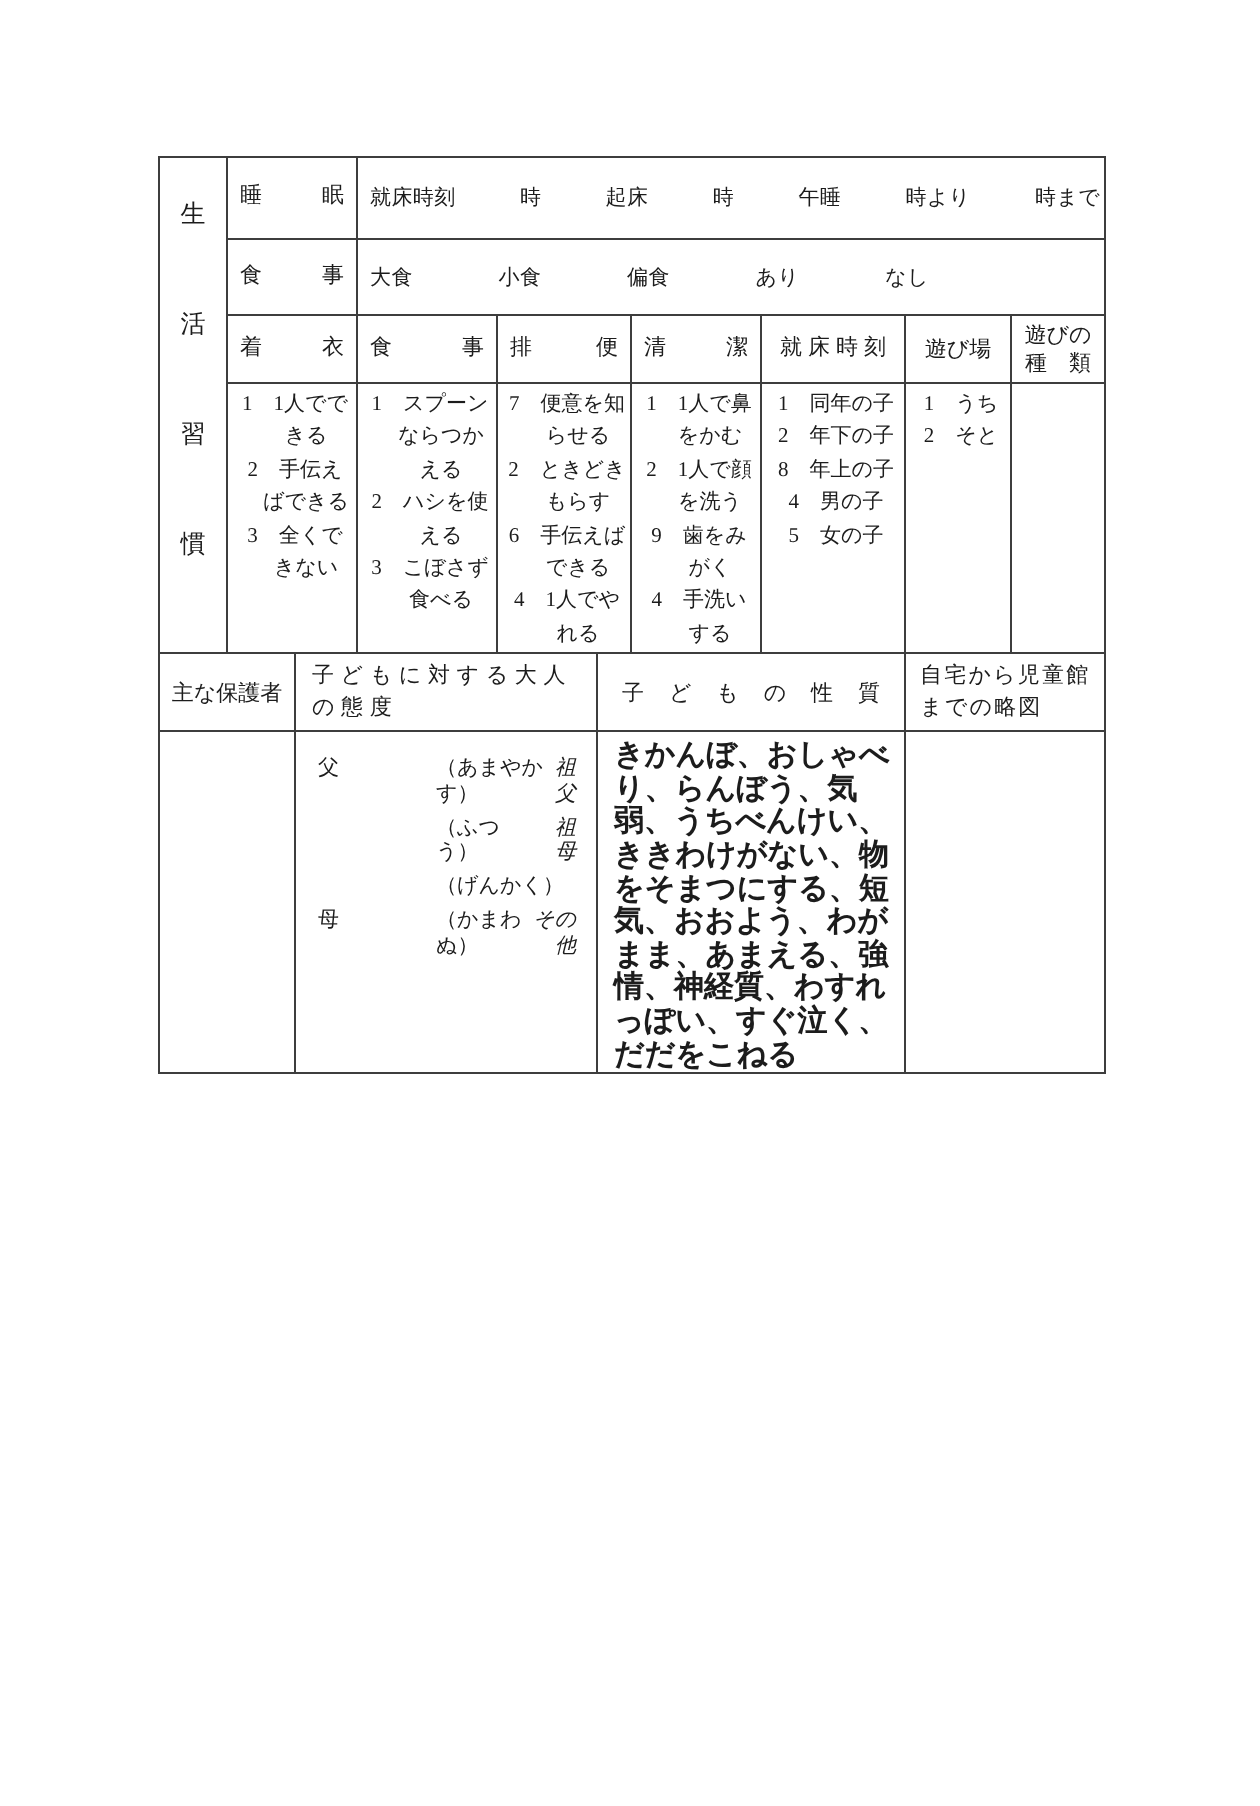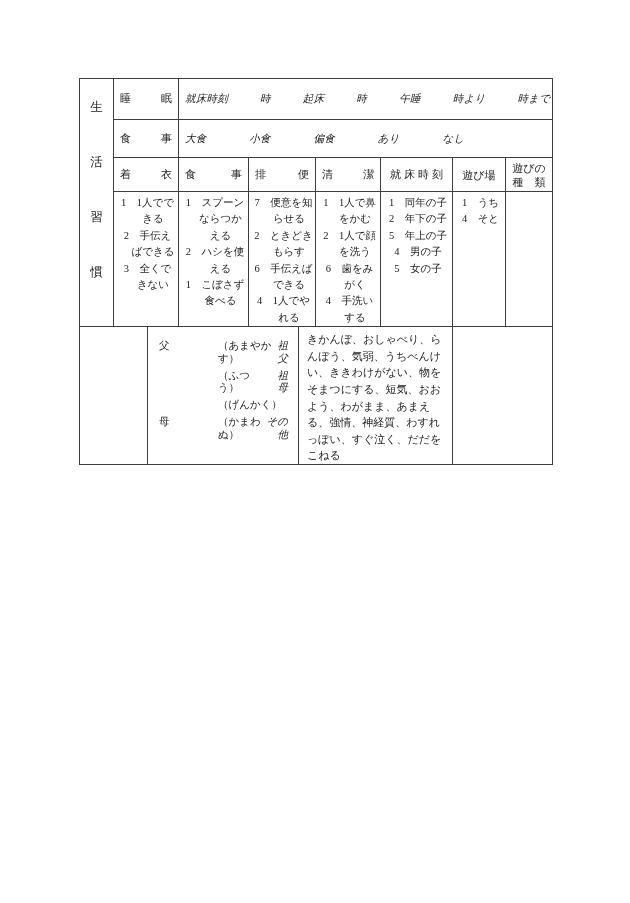--- a/index.html
+++ b/index.html
@@ -11,38 +11,38 @@
   .sheet{position:absolute;left:79px;top:78px;width:473px;}
   table{border-collapse:collapse;table-layout:fixed;width:473px;}
   td{border:1px solid #3d3d3d;overflow:hidden;vertical-align:middle;padding:0;}
   
   .side-cell{vertical-align:top;}
   .side-col{
     display:flex;flex-direction:column;justify-content:space-between;align-items:center;
     height:178px;padding:22px 0 44px;font-size:12.5px;line-height:1;
   }
   .lbl{font-size:11px;text-align:justify;text-align-last:justify;padding:0 6px;line-height:1.2;font-family:Liberation Serif, serif;}
-  .row-line{font-size:10.5px;padding:0 0 0 6px;letter-spacing:0.02em;white-space:nowrap;font-style:italic;}
+  .row-line{font-size:10.5px;padding:0 0 0 6px;letter-spacing:0.02em;white-space:nowrap;}
   .hdr2{font-size:11px;white-space:pre-line;text-align:center;line-height:14px;padding:0 2px;}
   .content-cell{vertical-align:top;padding:3px 2px 0 5px;font-size:10.5px;line-height:16.4px;text-align:center;}
   .hang{padding-left:11px;text-indent:-11px;}
   
   .g-main{font-size:11px;text-align:center;}
   .g-att-h{font-size:11px;white-space:pre-line;letter-spacing:0.30em;line-height:16px;padding:0 0 0 8px;}
   .g-nat-h{font-size:11px;text-align:justify;text-align-last:justify;padding:0 12px;}
   .g-map-h{font-size:11px;white-space:pre-line;letter-spacing:0.10em;line-height:16px;padding:0 0 0 7px;}
   .att-cell{vertical-align:top;}
   .att-col{display:flex;flex-direction:column;justify-content:space-between;
     height:101px;padding:13px 10px 17px 11px;font-size:10.5px;}
   .att-row{display:flex;line-height:1.2;}
   .att-left{width:23px;flex:0 0 23px;}
   .att-paren{flex:1 1 auto;margin-left:36px;}
   .att-right{margin-left:auto;text-align:right;font-style:italic;}
   .nature-cell{vertical-align:top;}
-  .nature{font-size:11px;line-height:16.6px;padding:4px 6px 0 8px;}
+  .nature{font-size:15px;line-height:16.6px;padding:4px 6px 0 8px;font-weight:bold;}
 </style>
 </head>
 <body>
 
 <div class="sheet">
 
   <table>
     <colgroup>
       <col style="width:34px">
         <col style="width:65px">
@@ -104,58 +104,74 @@
     </tr>
     <tr style="height:134px">
       <td class="content-cell">
         <div class="hang">1　1人でできる</div>
         <div class="hang">2　手伝えばできる</div>
         <div class="hang">3　全くできない</div>
       </td>
       <td class="content-cell">
         <div class="hang">1　スプーンならつかえる</div>
         <div class="hang">2　ハシを使える</div>
-        <div class="hang">1　こぼさず食べる</div>
+        <div class="hang">3　こぼさず食べる</div>
       </td>
       <td class="content-cell">
         <div class="hang">7　便意を知らせる</div>
         <div class="hang">2　ときどきもらす</div>
         <div class="hang">6　手伝えばできる</div>
         <div class="hang">4　1人でやれる</div>
       </td>
       <td class="content-cell">
         <div class="hang">1　1人で鼻をかむ</div>
         <div class="hang">2　1人で顔を洗う</div>
-        <div class="hang">6　歯をみがく</div>
+        <div class="hang">9　歯をみがく</div>
         <div class="hang">4　手洗いする</div>
       </td>
       <td class="content-cell">
         <div class="hang">1　同年の子</div>
         <div class="hang">2　年下の子</div>
-        <div class="hang">5　年上の子</div>
+        <div class="hang">8　年上の子</div>
         <div class="hang">4　男の子</div>
         <div class="hang">5　女の子</div>
       </td>
       <td class="content-cell">
         <div class="hang">1　うち</div>
-        <div class="hang">4　そと</div>
+        <div class="hang">2　そと</div>
       </td>
       <td class="content-cell"></td>
     </tr>
   </tbody>
     </table>
 
   <table style="margin-top:-1px">
     <colgroup>
       <col style="width:68px">
         <col style="width:151px">
         <col style="width:154px">
         <col style="width:100px">
     </colgroup>
     <tbody>
+        <tr style="height:39px">
+      <td>
+        <div class="g-main">主な保護者</div>
+      </td>
+      <td>
+        <div class="g-att-h">子どもに対する大人
+の態度</div>
+      </td>
+      <td>
+        <div class="g-nat-h">子どもの性質</div>
+      </td>
+      <td>
+        <div class="g-map-h">自宅から児童館
+までの略図</div>
+      </td>
+    </tr>
     <tr style="height:133px">
       <td></td>
       <td class="att-cell">
         <div class="att-col">
           <div class="att-row">
             <span class="att-left">父</span>
             <span class="att-paren">（あまやかす）</span>
             <span class="att-right">祖父</span>
           </div>
           <div class="att-row">

